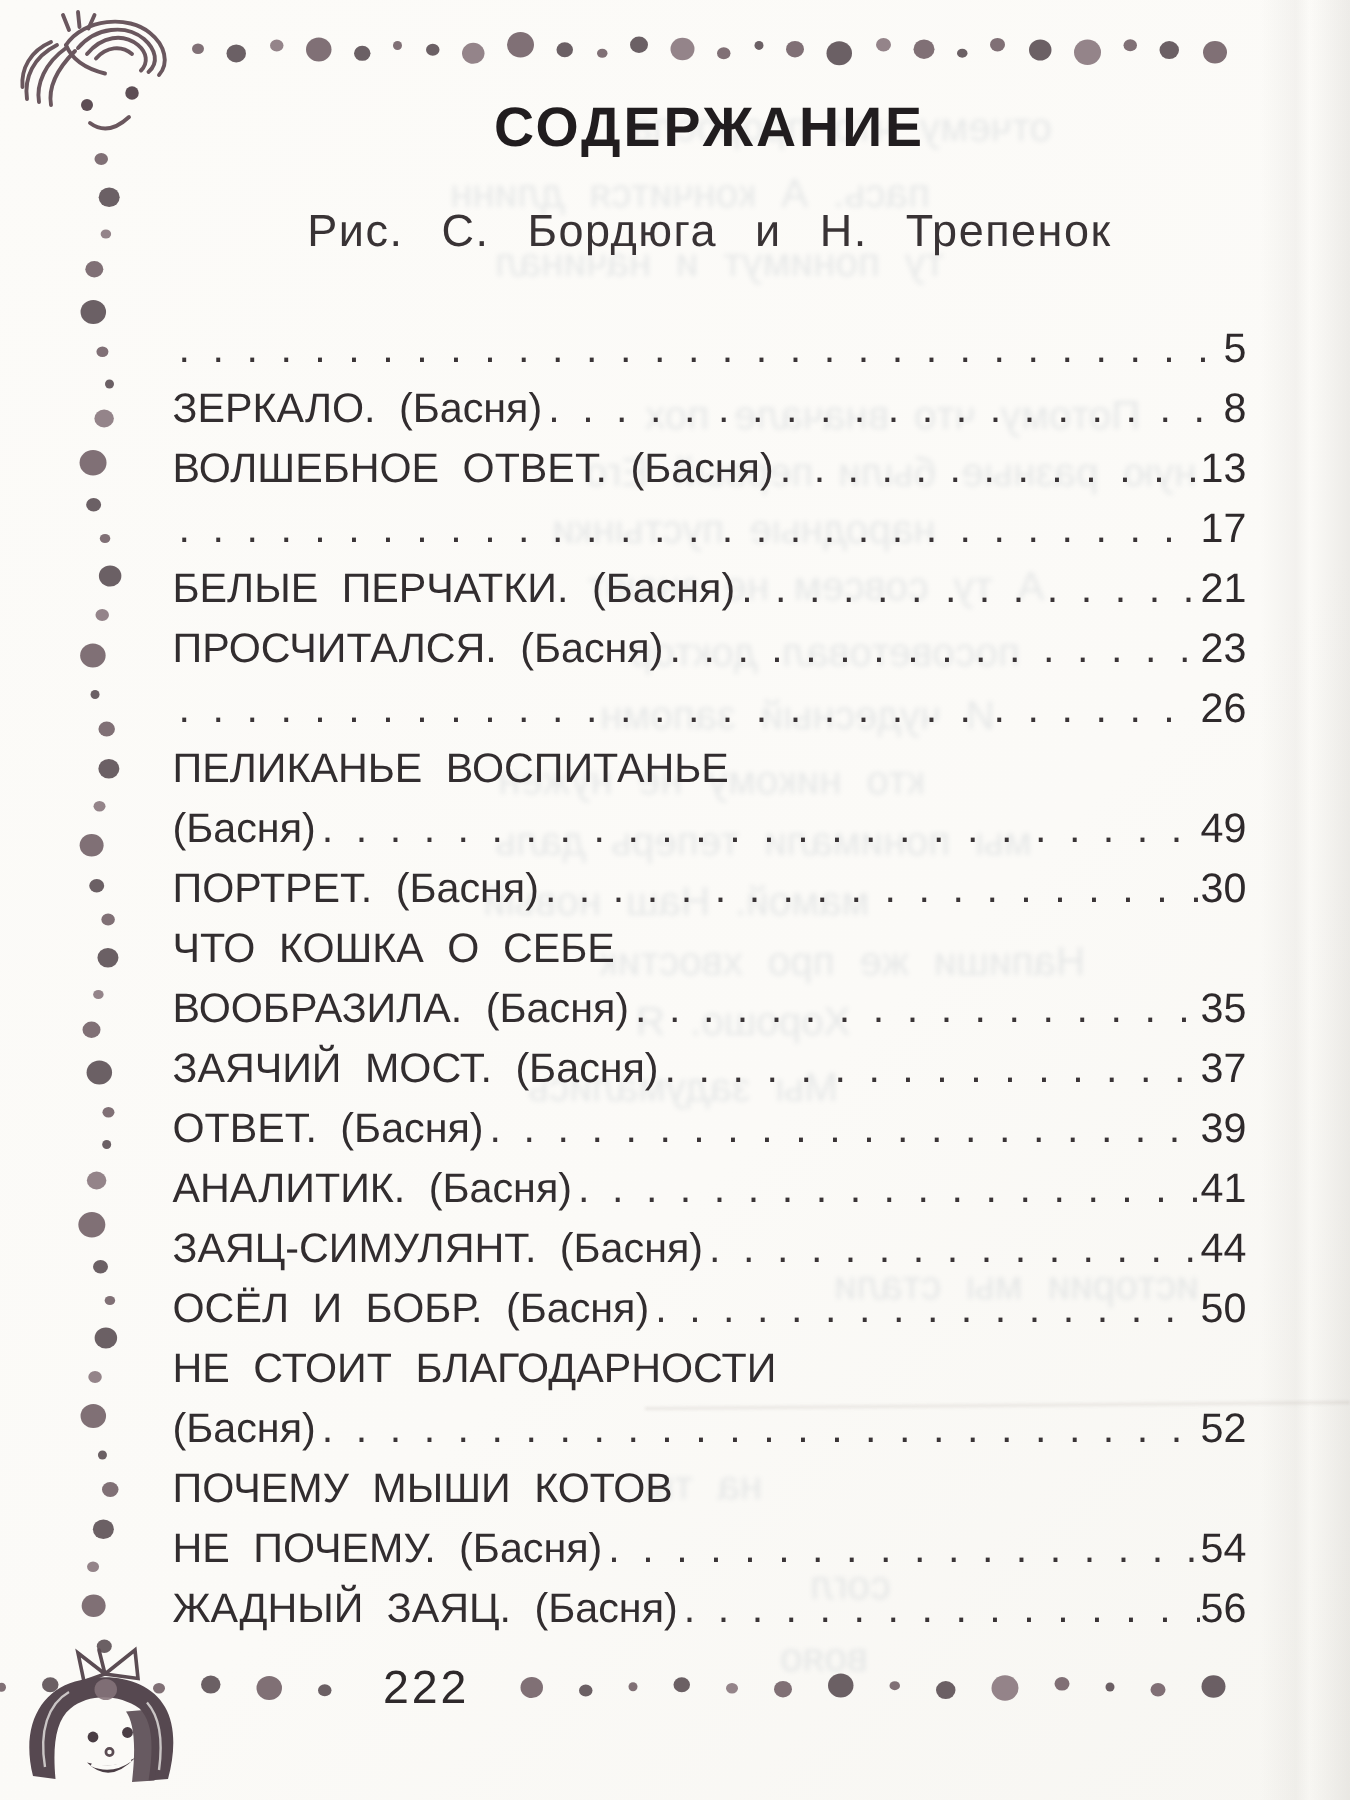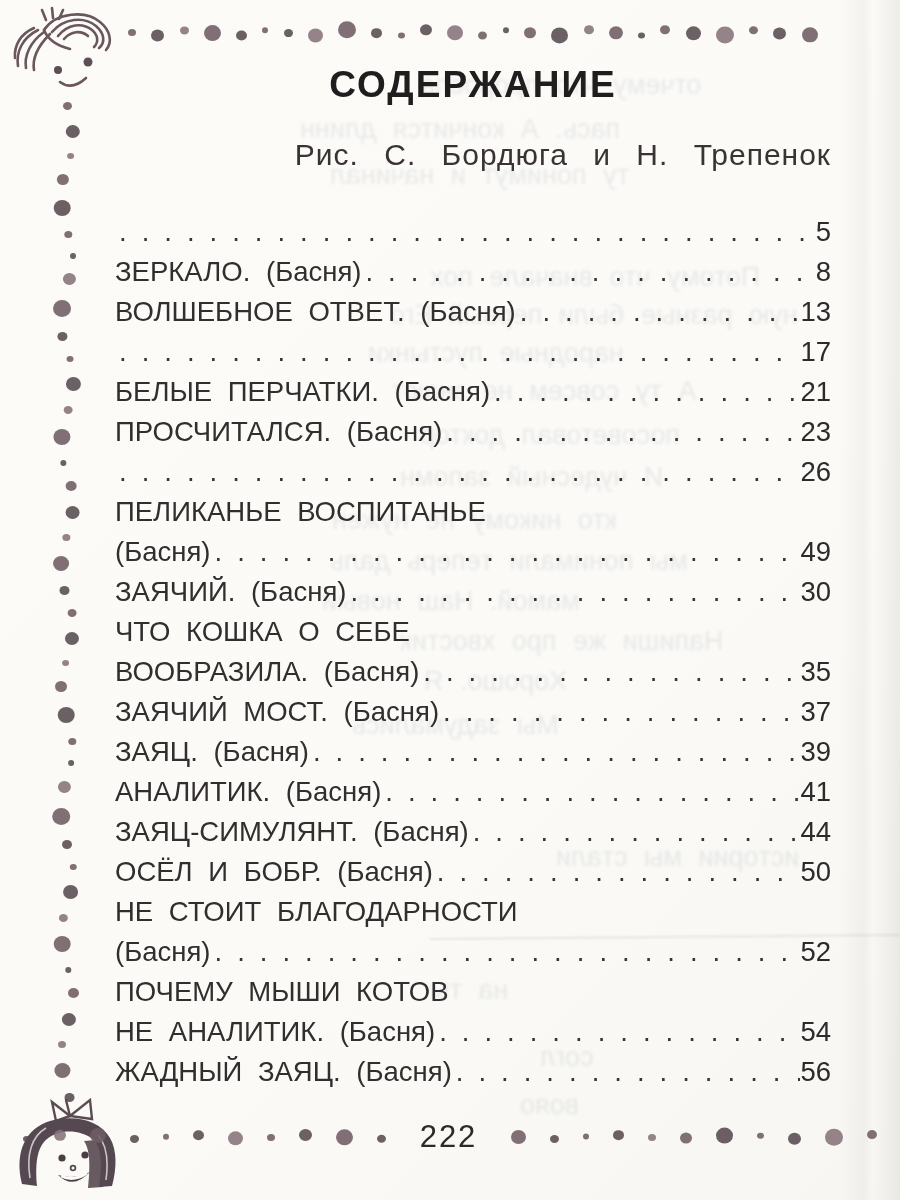--- a/index.html
+++ b/index.html
@@ -47,22 +47,22 @@
   .dot{border-radius:50%;flex:0 0 auto;}
   .dots-top{
     position:absolute;top:24px;left:128px;width:690px;
     display:flex;justify-content:space-between;align-items:center;
   }
   .dots-left{
     position:absolute;top:102px;left:50px;width:34px;height:1000px;
     display:flex;flex-direction:column;justify-content:space-between;align-items:center;
   }
   .bottom-bar{
-    position:absolute;left:153px;bottom:48px;width:664px;
-    display:flex;justify-content:center;align-items:center;gap:24px;
+    position:absolute;left:153px;bottom:60px;width:664px;
+    display:flex;justify-content:flex-end;align-items:center;gap:24px;
   }
   .bottom-pagenum{
     font-size:31px;color:#2e292b;letter-spacing:2px;
     padding:0 10px;line-height:1;
   }
 
   
   .girl-top{position:absolute;left:8px;top:6px;}
   .girl-bottom{position:absolute;left:8px;top:1088px;}
 
@@ -72,21 +72,21 @@
   }
   .toc-title{
     margin:64px 0 0 0;
     text-align:center;
     font-size:37px;font-weight:bold;
     letter-spacing:2px;
     color:#211d1f;
   }
   .toc-subtitle{
     margin-top:32px;
-    text-align:right;
+    text-align:center;
     font-size:30px;font-weight:normal;
     color:#393335;
     word-spacing:16px;letter-spacing:1px;
   }
   .toc-list{margin-top:40px;}
   .toc-line{
     display:flex;align-items:baseline;
     height:40px;line-height:40px;
     font-size:27.5px;color:#322d2f;
     word-spacing:8px;
@@ -286,39 +286,39 @@
         </div>
         <div class="toc-line">
           <span class="entry-text">ПЕЛИКАНЬЕ ВОСПИТАНЬЕ</span>
         </div>
         <div class="toc-line">
           <span class="entry-text">(Басня)</span>
           <span class="leader">............................................................</span>
           <span class="pagenum">49</span>
         </div>
         <div class="toc-line">
-          <span class="entry-text">ЗАЯЧИЙ. (Басня)</span>
+          <span class="entry-text">ПОРТРЕТ. (Басня)</span>
           <span class="leader">............................................................</span>
           <span class="pagenum">30</span>
         </div>
         <div class="toc-line">
           <span class="entry-text">ЧТО КОШКА О СЕБЕ</span>
         </div>
         <div class="toc-line">
           <span class="entry-text">ВООБРАЗИЛА. (Басня)</span>
           <span class="leader">............................................................</span>
           <span class="pagenum">35</span>
         </div>
         <div class="toc-line">
           <span class="entry-text">ЗАЯЧИЙ МОСТ. (Басня)</span>
           <span class="leader">............................................................</span>
           <span class="pagenum">37</span>
         </div>
         <div class="toc-line">
-          <span class="entry-text">ЗАЯЦ. (Басня)</span>
+          <span class="entry-text">ОТВЕТ. (Басня)</span>
           <span class="leader">............................................................</span>
           <span class="pagenum">39</span>
         </div>
         <div class="toc-line">
           <span class="entry-text">АНАЛИТИК. (Басня)</span>
           <span class="leader">............................................................</span>
           <span class="pagenum">41</span>
         </div>
         <div class="toc-line">
           <span class="entry-text">ЗАЯЦ-СИМУЛЯНТ. (Басня)</span>
@@ -335,21 +335,21 @@
         </div>
         <div class="toc-line">
           <span class="entry-text">(Басня)</span>
           <span class="leader">............................................................</span>
           <span class="pagenum">52</span>
         </div>
         <div class="toc-line">
           <span class="entry-text">ПОЧЕМУ МЫШИ КОТОВ</span>
         </div>
         <div class="toc-line">
-          <span class="entry-text">НЕ АНАЛИТИК. (Басня)</span>
+          <span class="entry-text">НЕ ПОЧЕМУ. (Басня)</span>
           <span class="leader">............................................................</span>
           <span class="pagenum">54</span>
         </div>
         <div class="toc-line">
           <span class="entry-text">ЖАДНЫЙ ЗАЯЦ. (Басня)</span>
           <span class="leader">............................................................</span>
           <span class="pagenum">56</span>
         </div>
       </div>
   </div>

